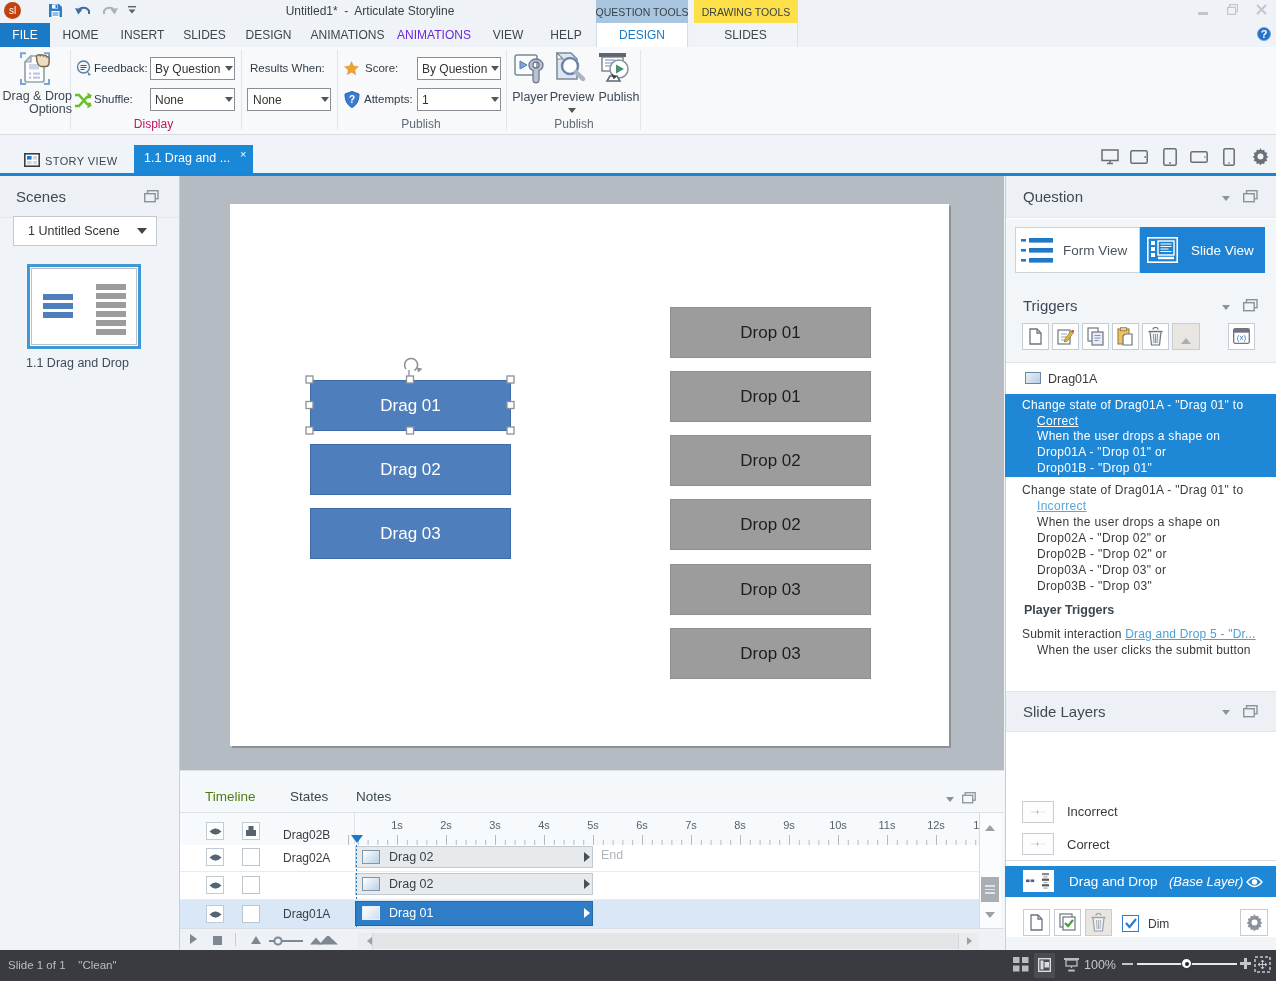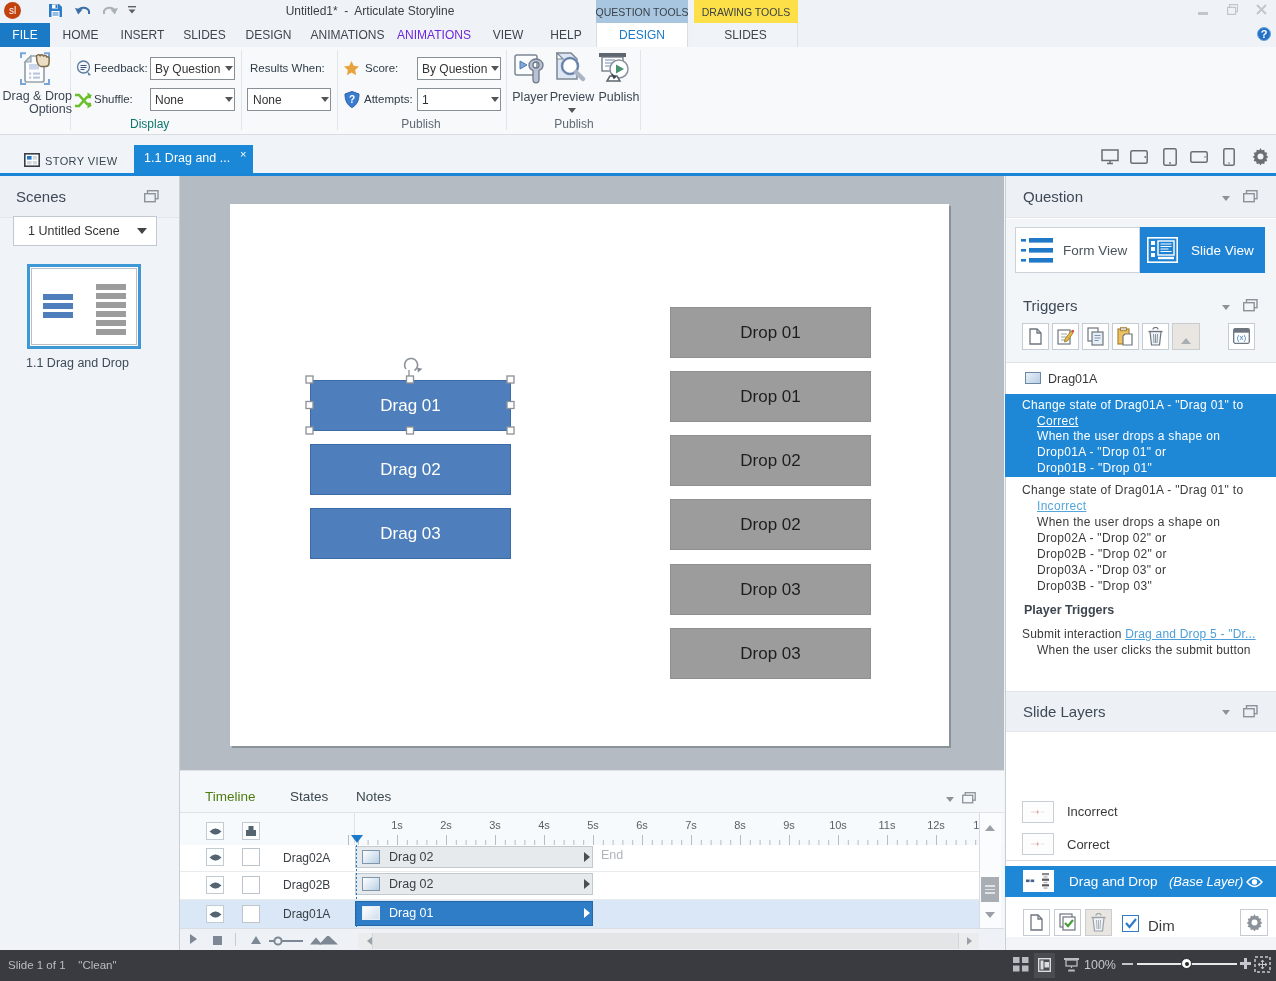--- a/index.html
+++ b/index.html
@@ -96,21 +96,21 @@
 <div class="abs" style="left:225px;top:66px;width:0;height:0;border:4px solid transparent;border-top:5px solid #555;"></div>
 <svg class="abs" style="left:74px;top:92px" width="18" height="17" viewBox="0 0 18 17">
     <path d="M1 3 h4 l8 9 h4 M1 14 h4 l8 -9 h4" fill="none" stroke="#6abf2a" stroke-width="2.6"></path>
     <path d="M13.5 0.5 l4.5 3 l-4.5 3 z" fill="#6abf2a"></path>
     <path d="M13.5 10.5 l4.5 3 l-4.5 3 z" fill="#6abf2a"></path>
   </svg>
 <div class="abs" style="left:94px;top:93px;font-size:11.5px;color:#2f3b46;">Shuffle:</div>
 <div class="abs" style="left:150px;top:88px;width:85px;height:23px;background:#fff;border:1px solid #898f96;"></div>
 <div class="abs" style="left:155px;top:93px;font-size:12px;color:#333;">None</div>
 <div class="abs" style="left:225px;top:97px;width:0;height:0;border:4px solid transparent;border-top:5px solid #555;"></div>
-<div class="abs" style="left:130px;top:117px;width:75px;text-align:left;font-size:12px;color:#0f766e;">Display</div>
+<div class="abs" style="left:116px;top:117px;width:75px;text-align:center;font-size:12px;color:#be185d;">Display</div>
 
 <div class="abs" style="left:250px;top:62px;font-size:11.5px;color:#2f3b46;">Results When:</div>
 <div class="abs" style="left:247px;top:88px;width:84px;height:23px;background:#fff;border:1px solid #898f96;"></div>
 <div class="abs" style="left:253px;top:93px;font-size:12px;color:#333;">None</div>
 <div class="abs" style="left:321px;top:97px;width:0;height:0;border:4px solid transparent;border-top:5px solid #555;"></div>
 
 <svg class="abs" style="left:344px;top:61px" width="15" height="15" viewBox="0 0 15 15">
     <path d="M7.5 0 l2.2 4.8 5.3 0.6 -3.9 3.6 1 5.2 -4.6 -2.6 -4.6 2.6 1 -5.2 -3.9 -3.6 5.3 -0.6 z" fill="#e8a33d"></path>
   </svg>
 <div class="abs" style="left:365px;top:62px;font-size:11.5px;color:#2f3b46;">Score:</div>
@@ -380,21 +380,21 @@
 <div class="abs" style="left:389px;top:850px;font-size:12.5px;color:#3a3f45;">Drag 02</div>
 <div class="abs" style="left:584px;top:852px;width:0;height:0;border:5px solid transparent;border-left:6px solid #4a4f55;"></div>
 <div class="abs" style="left:601px;top:848px;font-size:12.5px;color:#b0b5ba;">End</div>
 
 <div class="abs" style="left:206px;top:876px;width:18px;height:18px;background:#fdfefe;border:1px solid #c3cbd2;"></div>
 <svg class="abs" style="left:209px;top:881px" width="13" height="9" viewBox="0 0 13 9">
     <path d="M0.5 4.5 Q6.5 -1.5 12.5 4.5 Q6.5 10.5 0.5 4.5 z" fill="#546470"></path>
     <circle cx="6.5" cy="4.5" r="2.8" fill="#546470"></circle>
   </svg>
 <div class="abs" style="left:242px;top:876px;width:18px;height:18px;background:#fff;border:1px solid #bcc4cc;"></div>
-<div class="abs" style="left:283px;top:878px;font-size:12px;color:#3a3f45;">Drag02B</div>
+<div class="abs" style="left:283px;top:828px;font-size:12px;color:#3a3f45;">Drag02B</div>
 <div class="abs" style="left:355px;top:873px;width:238px;height:22px;background:#e7eaed;border:1px solid #c2cad1;"></div>
 <div class="abs" style="left:362px;top:877px;width:18px;height:14px;background:linear-gradient(135deg,#ffffff,#b9d0e4);border:1px solid #7f97ac;"></div>
 <div class="abs" style="left:389px;top:877px;font-size:12.5px;color:#3a3f45;">Drag 02</div>
 <div class="abs" style="left:584px;top:879px;width:0;height:0;border:5px solid transparent;border-left:6px solid #4a4f55;"></div>
 
 <div class="abs" style="left:206px;top:905px;width:18px;height:18px;background:#fdfefe;border:1px solid #c3cbd2;"></div>
 <svg class="abs" style="left:209px;top:910px" width="13" height="9" viewBox="0 0 13 9">
     <path d="M0.5 4.5 Q6.5 -1.5 12.5 4.5 Q6.5 10.5 0.5 4.5 z" fill="#546470"></path>
     <circle cx="6.5" cy="4.5" r="2.8" fill="#546470"></circle>
   </svg>
@@ -585,21 +585,21 @@
 <svg class="abs" style="left:1091px;top:913px" width="15" height="19" viewBox="0 0 15 19">
     <path d="M2 5 l1.5 13 h8 L13 5" fill="#eef2f6" stroke="#9aa1a8" stroke-width="1.2"></path>
     <line x1="0.5" y1="4.5" x2="14.5" y2="4.5" stroke="#9aa1a8" stroke-width="1.4"></line>
     <path d="M5 2.5 a2.5 2 0 0 1 5 0" fill="none" stroke="#9aa1a8" stroke-width="1.2"></path>
     <path d="M5.5 7 l0.5 9 M7.5 7 v9 M9.5 7 l-0.5 9" stroke="#aab1b8" stroke-width="1"></path>
   </svg>
 <div class="abs" style="left:1122px;top:915px;width:17px;height:17px;background:#fff;border:1px solid #2f7ac9;"></div>
 <svg class="abs" style="left:1125px;top:918px" width="12" height="11" viewBox="0 0 12 11">
     <path d="M1 5 l3.5 4 L11 1" fill="none" stroke="#2f7ac9" stroke-width="2.2"></path>
   </svg>
-<div class="abs" style="left:1148px;top:917px;font-size:15px;color:#3a3a3a;">Dim</div>
+<div class="abs" style="left:1148px;top:917px;font-size:12px;color:#3a3a3a;">Dim</div>
 <div class="abs" style="left:1240px;top:909px;width:28px;height:27px;background:#fff;border:1px solid #c6ccd3;"></div>
 <svg class="abs" style="left:1246px;top:914px" width="17" height="17" viewBox="0 0 17 17">
     <path d="M8.5 0 l1.2 2.3 2.6-0.6 0.4 2.6 2.6 0.5 -1 2.4 2 1.7 -2 1.7 1 2.4 -2.6 0.5 -0.4 2.6 -2.6 -0.6 -1.2 2.3 -1.2 -2.3 -2.6 0.6 -0.4 -2.6 -2.6 -0.5 1 -2.4 -2 -1.7 2 -1.7 -1 -2.4 2.6 -0.5 0.4 -2.6 2.6 0.6 z" fill="#8b9299"></path>
     <circle cx="8.5" cy="8.5" r="3" fill="#fff"></circle>
   </svg>
 <div class="abs" style="left:1006px;top:937px;width:270px;height:13px;background:#f2f5f8;"></div>
 
 <div class="abs" style="left:0;top:950px;width:1276px;height:31px;background:#393b40;"></div>
 <div class="abs" style="left:8px;top:959px;font-size:11.5px;color:#b9bdc3;">Slide 1 of 1&nbsp;&nbsp;&nbsp;&nbsp;"Clean"</div>
 <svg class="abs" style="left:1013px;top:957px" width="16" height="15" viewBox="0 0 16 15">

